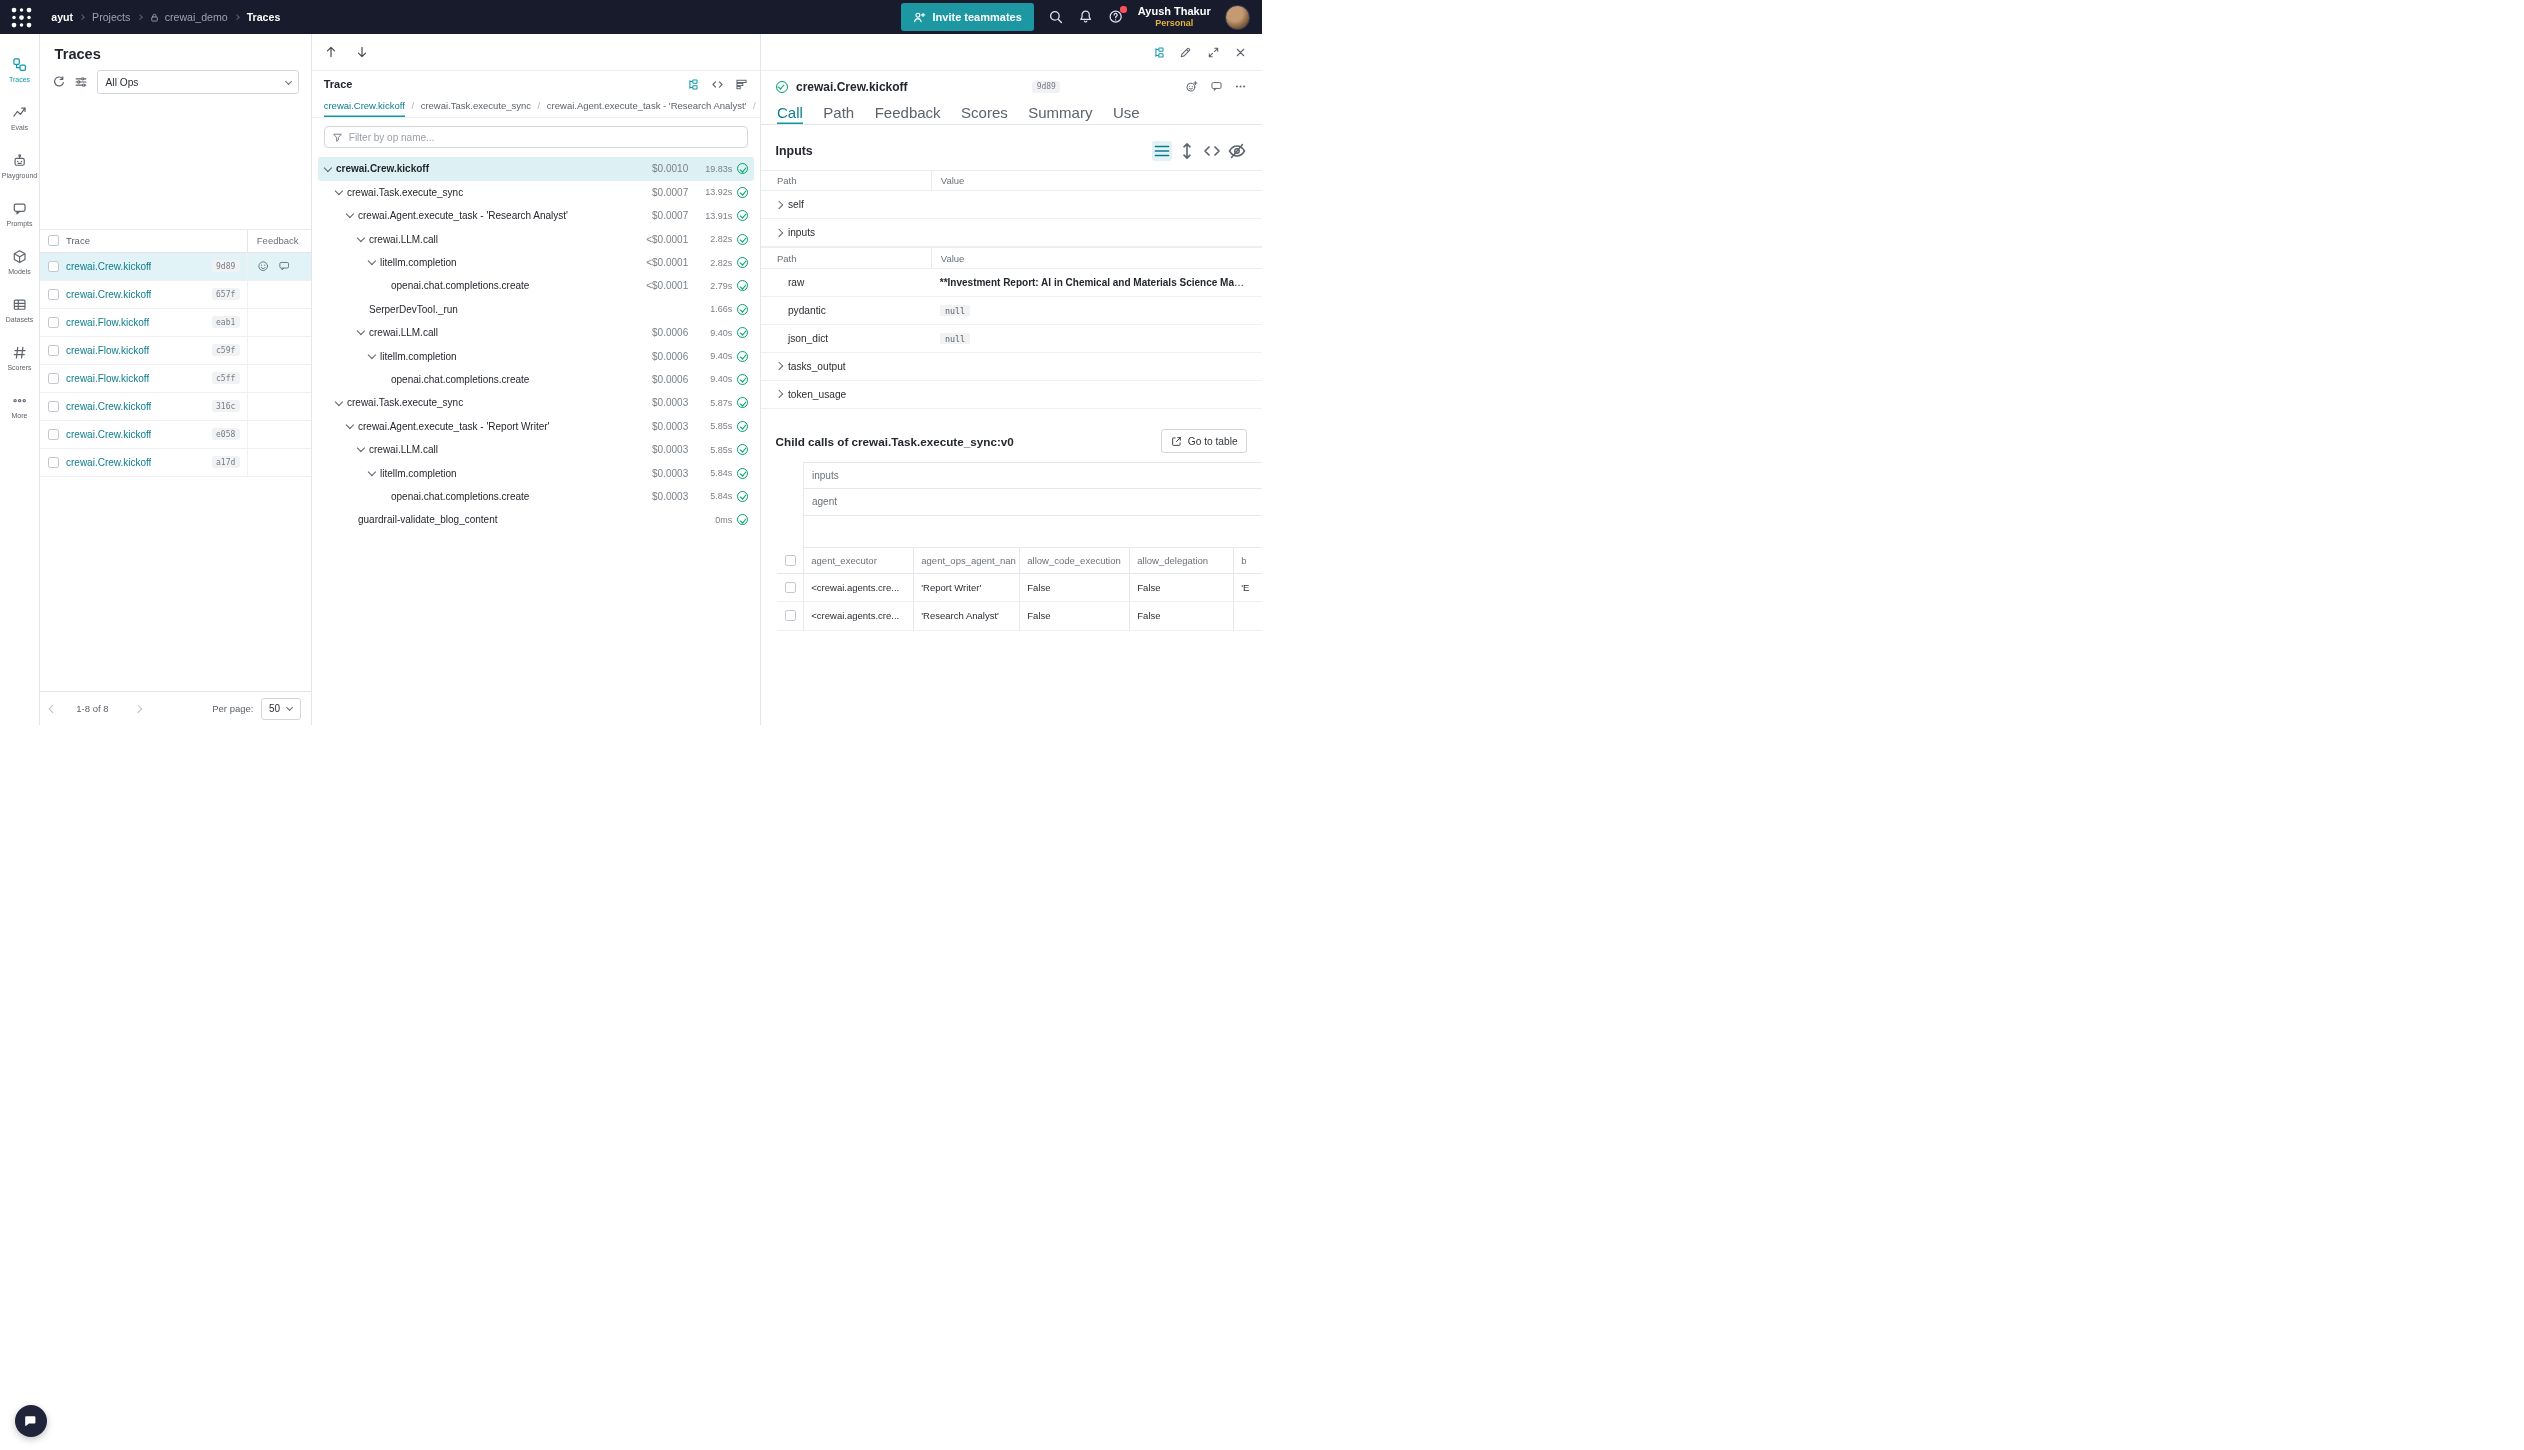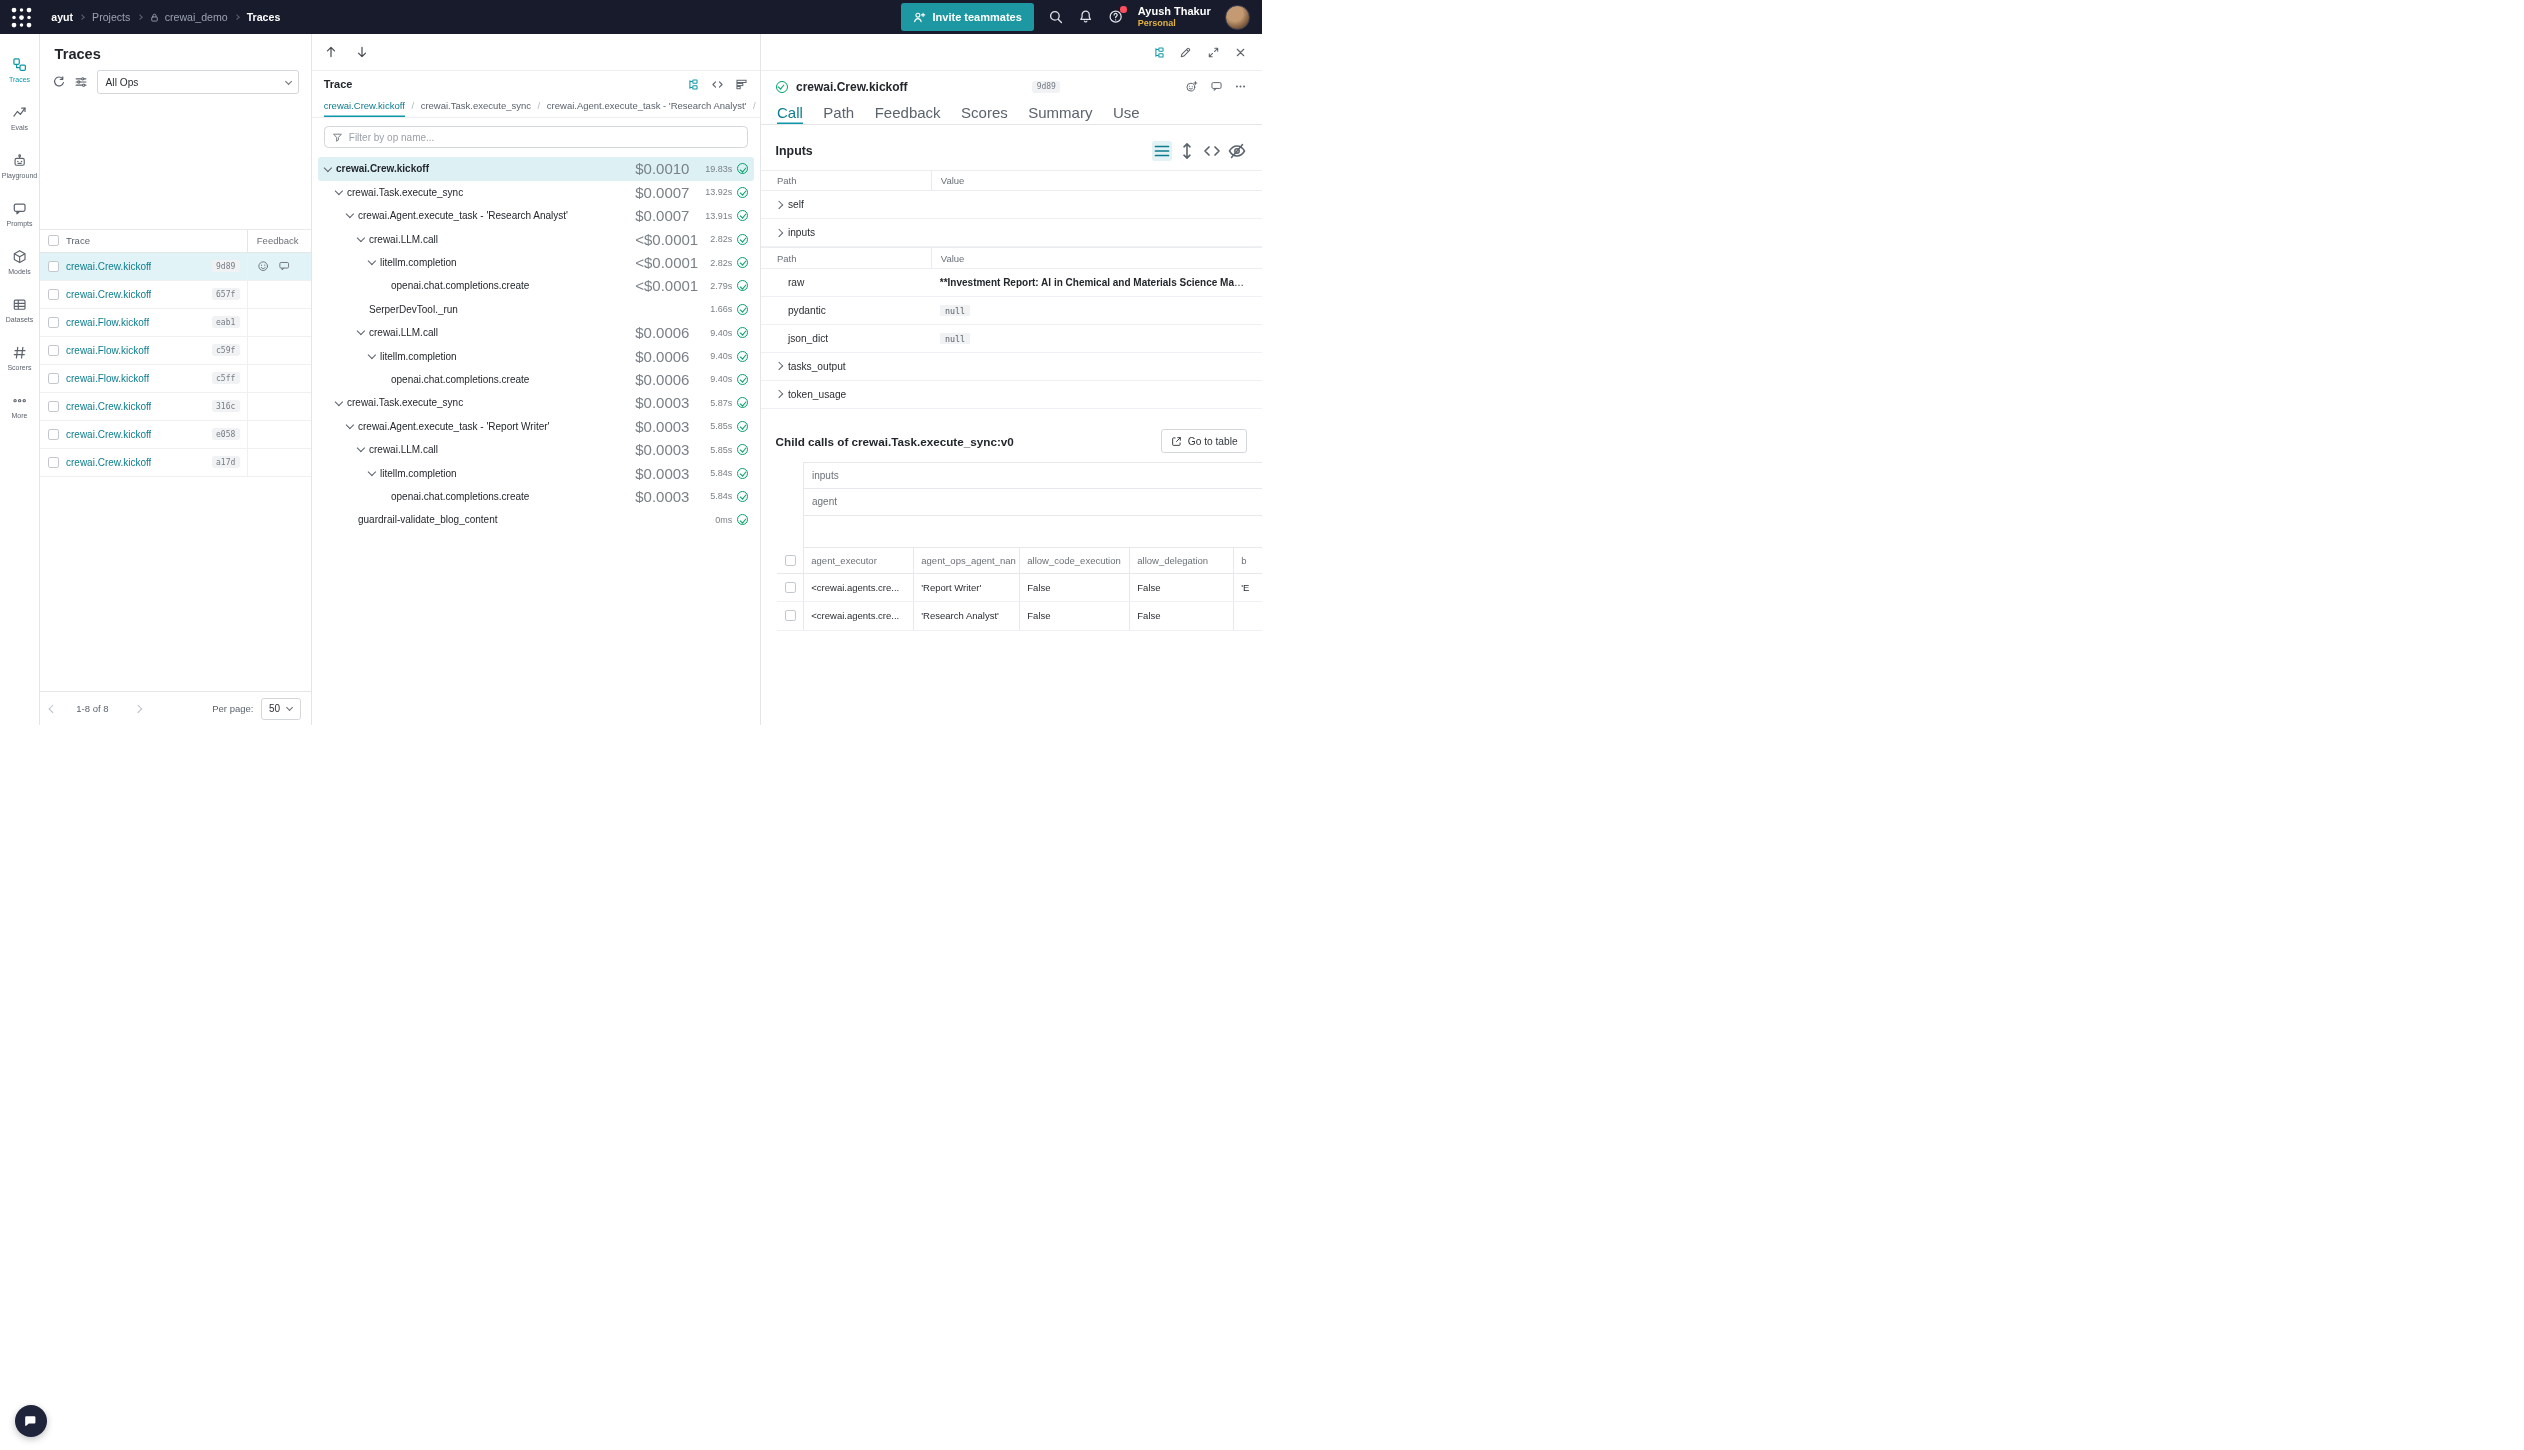--- a/index.html
+++ b/index.html
@@ -16,21 +16,21 @@
   .crumb.bright { color: #fff; font-weight: 600; }
   .csep { width: 4.4px; height: 4.4px; border-right: 1px solid #5b6070; border-bottom: 1px solid #5b6070;
     transform: rotate(-45deg); flex: 0 0 auto; }
   .topbar-right { margin-left: auto; display: flex; align-items: center; gap: 14.6px; }
   .invite-btn { background: #1d98a3; border: none; color: #fff; font-size: 11px; font-weight: 700;
     height: 28px; padding: 0 11.7px; border-radius: 2.9px; display: flex; align-items: center; gap: 6.6px;
     font-family: inherit; cursor: pointer; }
   .top-ic { width: 15.3px; height: 15.3px; color: #dfe2ea; position: relative; cursor: pointer; }
   .red-dot { position: absolute; top: -2.9px; right: -3.7px; width: 6.6px; height: 6.6px; background: #ff4f5e;
     border-radius: 50%; }
-  .user-block { text-align: left; line-height: 1.25; cursor: pointer; }
+  .user-block { text-align: center; line-height: 1.25; cursor: pointer; }
   .user-name { font-size: 11px; font-weight: 600; color: #fff; }
   .user-scope { font-size: 9px; color: #e0b23f; font-weight: 600; }
   .avatar { width: 25px; height: 25px; border-radius: 50%; flex: 0 0 auto; cursor: pointer;
     background: radial-gradient(circle at 38% 32%, #c49a72 0 38%, #7c5a3c 70%, #3c2f23); border: 0.7px solid #3a3f52; }
 
   
   .main { flex: 1; display: flex; min-height: 0; }
 
   
   .rail { width: 40px; flex: 0 0 auto; background: #fff; border-right: 0.7px solid #e3e5e8;
@@ -108,21 +108,21 @@
   .tree-list { flex: 1; min-height: 0; overflow: hidden; padding: 0 5.8px; }
   .tree-row { height: 23.4px; display: flex; align-items: center; gap: 5.1px; padding-right: 5.8px;
     padding-left: calc(7.3px + var(--lvl, 0) * 11px); border-radius: 2.9px; font-size: 10px; color: #23272d;
     cursor: pointer; }
   .tree-row.selected { background: #ddf1f5; }
   .tree-row.selected .tname { font-weight: 700; }
   .chev { width: 5.8px; height: 5.8px; border-right: 1.2px solid #5c636c; border-bottom: 1.2px solid #5c636c;
     transform: rotate(45deg); margin-top: -2.9px; flex: 0 0 auto; }
   .chev.r { transform: rotate(-45deg); margin-top: 0; margin-left: -1.5px; }
   .tname { flex: 1; min-width: 0; white-space: nowrap; overflow: hidden; text-overflow: ellipsis; }
-  .tcost { width: 53px; flex: 0 0 auto; text-align: right; color: #7a8087; font-size: 15px; }
+  .tcost { width: 53px; flex: 0 0 auto; text-align: right; color: #7a8087; font-size: 10px; }
   .tdur  { width: 39px; flex: 0 0 auto; text-align: right; color: #7a8087; font-size: 9px; }
   .okc { width: 11px; height: 11px; flex: 0 0 auto; border: 1.2px solid #00a368; border-radius: 50%; position: relative; }
   .okc::after { content: ""; position: absolute; left: 2.6px; top: 1.2px; width: 2.9px; height: 5.1px;
     border-right: 1.2px solid #00a368; border-bottom: 1.2px solid #00a368; transform: rotate(40deg); }
   .okc.big { width: 12.4px; height: 12.4px; }
   .timeline-bar { height: 34px; flex: 0 0 auto; border-top: 0.7px solid #e3e5e8; display: flex; align-items: center;
     gap: 10.2px; padding: 0 13px; font-size: 9.5px; color: #5c636c; position: relative; margin-top: auto; }
   .tl-track { flex: 1; height: 1.5px; background: #d9dce0; border-radius: 1.5px; position: relative; cursor: pointer; }
   .tl-dot { position: absolute; left: 4%; top: 50%; transform: translate(-50%,-50%); width: 8px; height: 8px;
     border-radius: 50%; background: #11808f; cursor: grab; }

